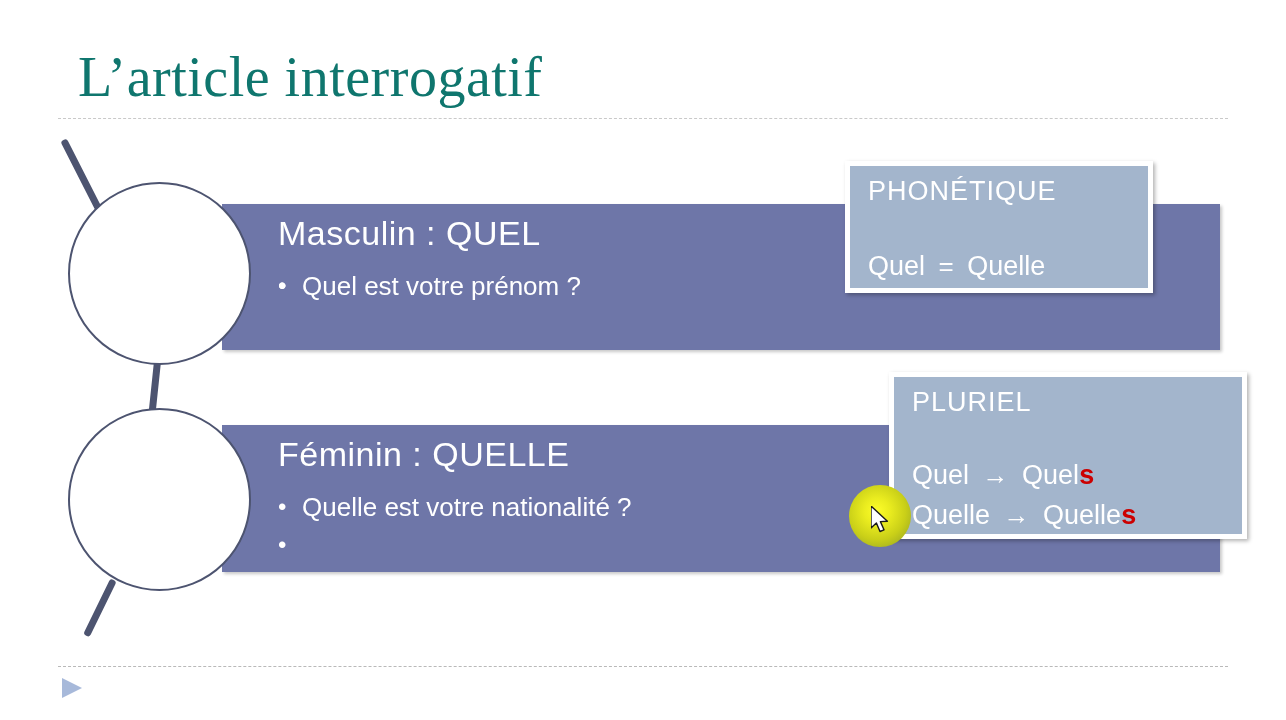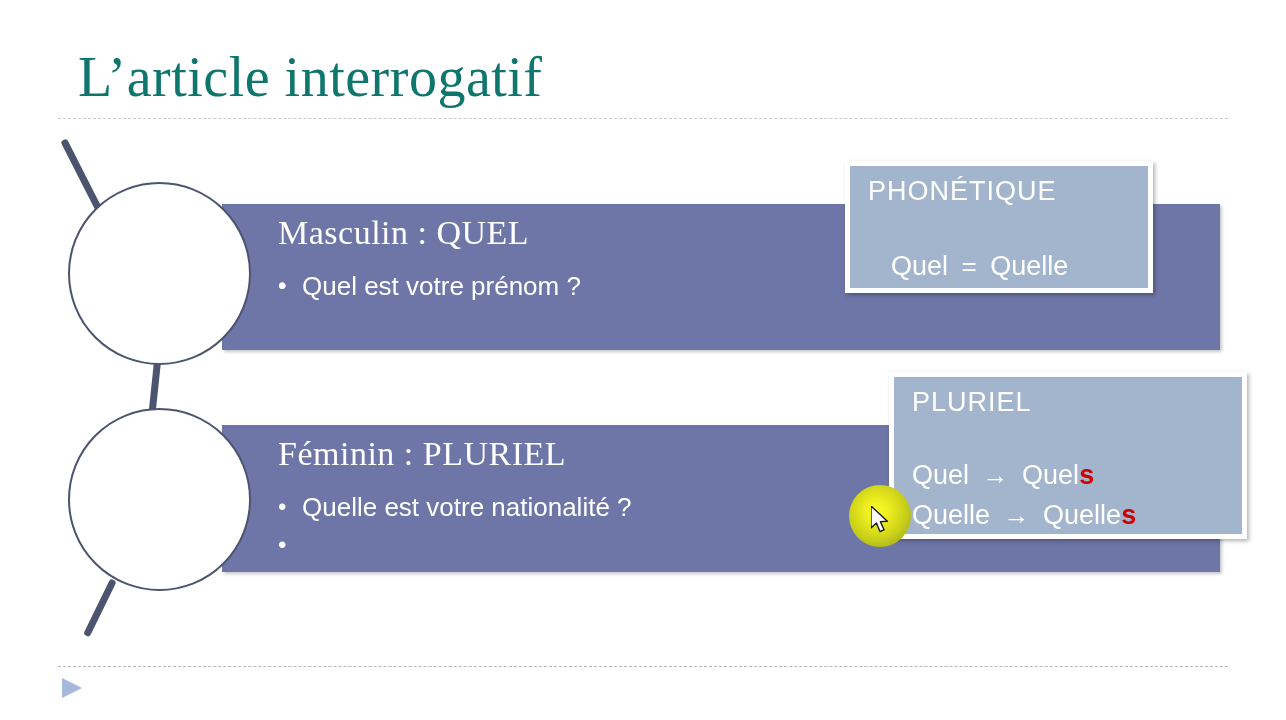--- a/index.html
+++ b/index.html
@@ -101,21 +101,20 @@
   #bar-feminine  { top: 425px; height: 147px; }
 
   .bar-heading {
     position: absolute;
     left: 56px;
     top: 10px;
     font-size: 34px;
     color: #ffffff;
     letter-spacing: 0.5px;
     white-space: nowrap;
-    font-family: Liberation Serif, serif;
   }
   .bar-list {
     position: absolute;
     left: 50px;
     top: 63px;
     list-style: none;
   }
   .bar-list li {
     position: relative;
     padding-left: 30px;
@@ -164,21 +163,21 @@
     white-space: nowrap;
   }
   .infobox-body {
     position: absolute;
     left: 18px;
     font-size: 27px;
     line-height: 40px;
     color: #ffffff;
     white-space: nowrap;
   }
-  #box-phonetique .infobox-body { top: 80px; margin-left: 23px; }
+  #box-phonetique .infobox-body { top: 80px; }
   #box-pluriel .infobox-body    { top: 78px; }
   .infobox-body .suffix {
     color: #cc0000;
     font-weight: bold;
   }
   .infobox-body .arrow {
     font-size: 26px;
     padding: 0 6px;
   }
 
@@ -222,21 +221,21 @@
         <span class="bullet">•</span>
       </li>
       <li>
         <span class="bullet">•</span>
         <span>Quel est votre prénom ?</span>
       </li>
     </ul>
   </div>
 
   <div class="bar" id="bar-feminine">
-    <div class="bar-heading">Féminin : PLURIEL</div>
+    <div class="bar-heading">Féminin : QUELLE</div>
     <ul class="bar-list">
       <li>
         <span class="bullet">•</span>
         <span>Quelle est votre nationalité ?</span>
       </li>
       <li>
         <span class="bullet">•</span>
       </li>
     </ul>
   </div>

